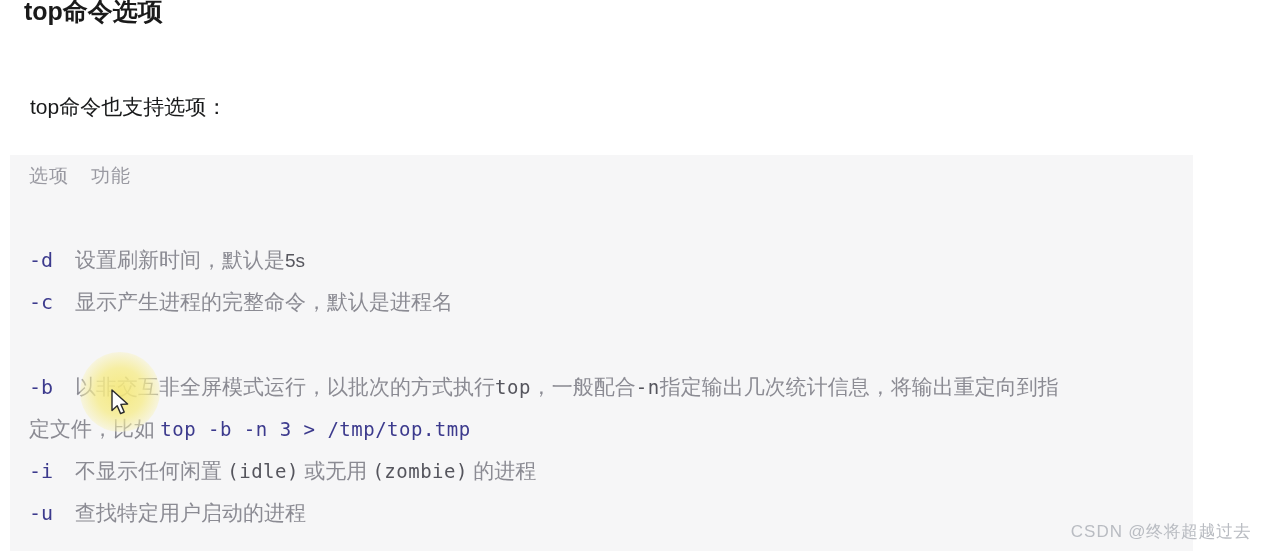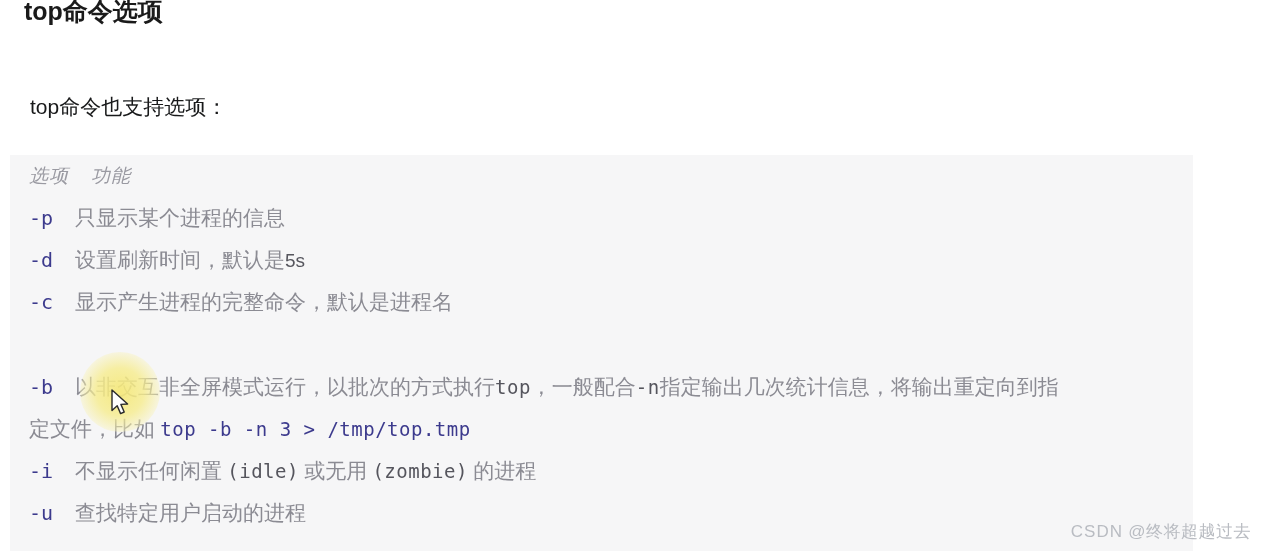--- a/index.html
+++ b/index.html
@@ -51,21 +51,20 @@
   }
 
   .opt-header {
     position: absolute;
     left: 19px;
     top: 8px;
     font-size: 19px;
     color: #9a9aa2;
     white-space: nowrap;
     letter-spacing: 1px;
-    font-style: italic;
   }
   .opt-header .col2 { margin-left: 22px; }
 
   .row {
     position: absolute;
     left: 19px;
     white-space: nowrap;
     font-size: 20px;
     line-height: 26px;
     color: #8b8b93;
@@ -164,23 +163,20 @@
 <div class="page-title">top命令选项</div>
 
 <div class="intro-line">top命令也支持选项：</div>
 
 <div class="opt-block">
 
   <div class="opt-header">
     <span>选项</span><span class="col2">功能</span>
   </div>
 
-  <div class="row" id="row-p">
-    <span class="flag">-p</span><span class="desc">只显示某个进程的信息</span>
-  </div>
 
   <div class="row" id="row-d">
     <span class="flag">-d</span><span class="desc"><span>设置刷新时间，默认是</span><span class="num">5s</span></span>
   </div>
 
   <div class="row" id="row-c">
     <span class="flag">-c</span><span class="desc">显示产生进程的完整命令，默认是进程名</span>
   </div>
 
 

